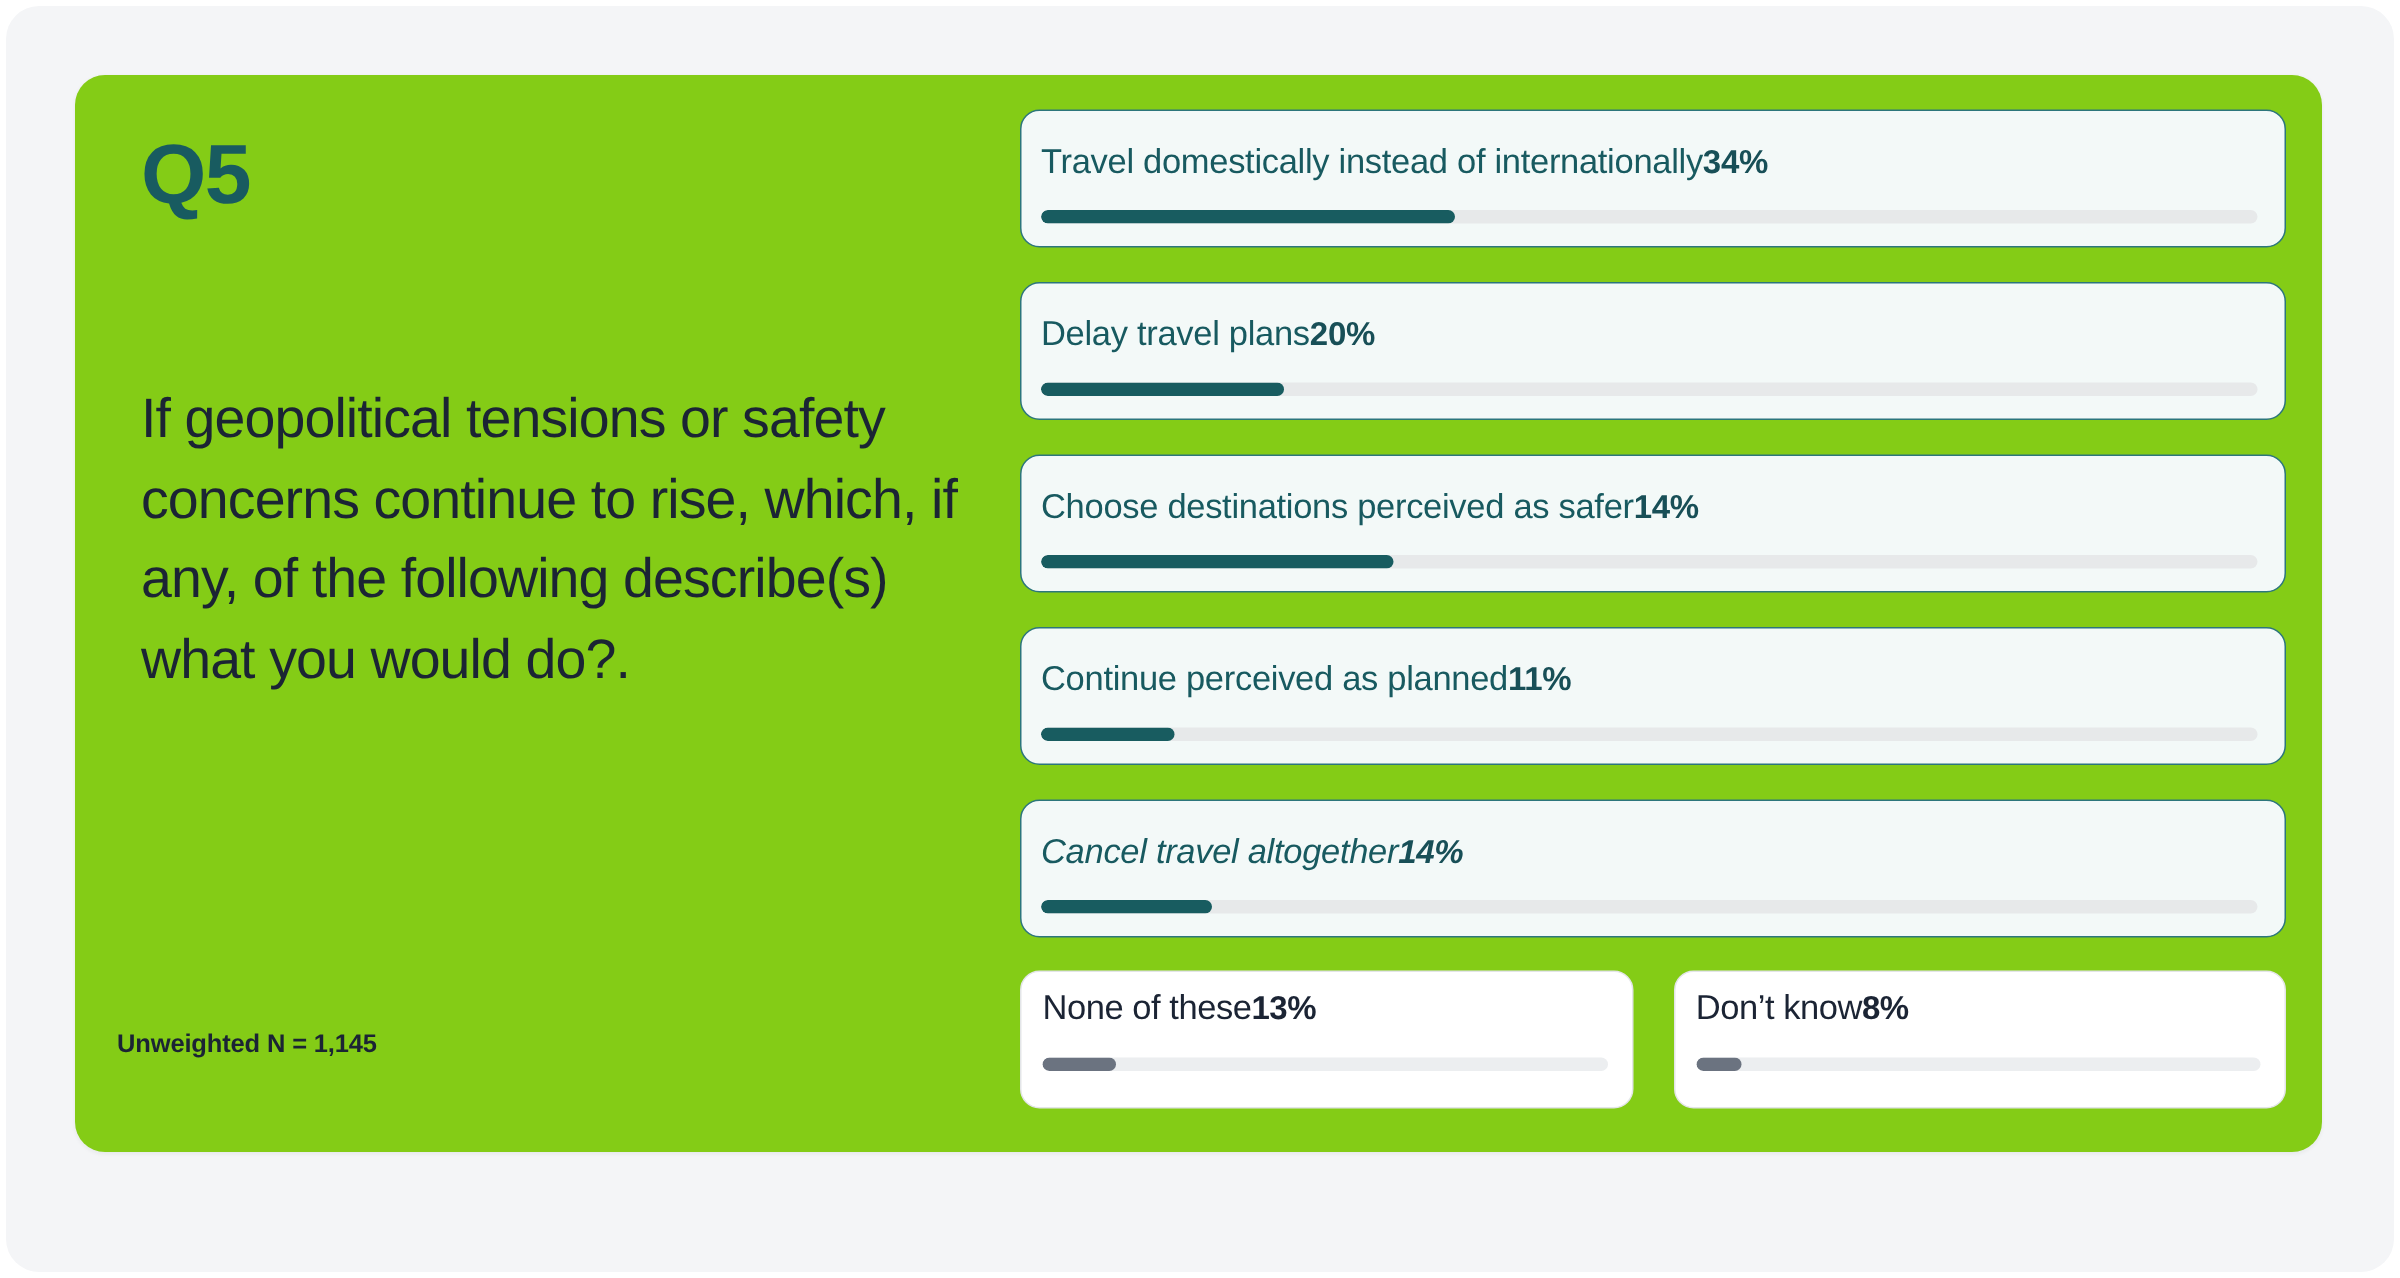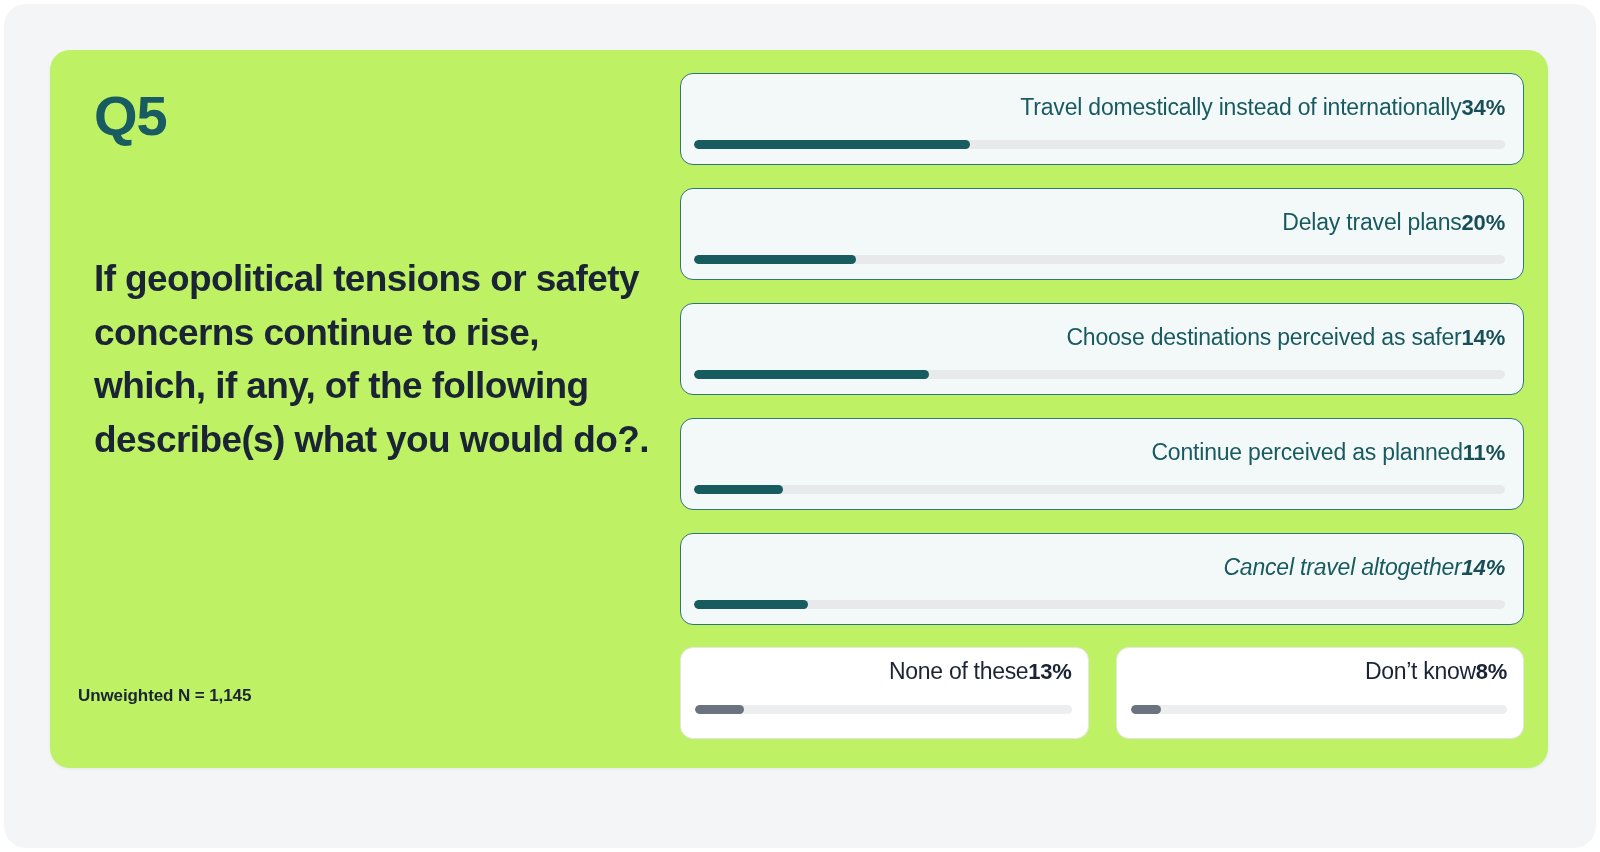--- a/index.html
+++ b/index.html
@@ -25,21 +25,21 @@
     width: 1592px; height: 844px;
     background: #f4f5f7;
     border-radius: 22px;
   }
 
   
   #panel {
     position: absolute;
     left: 50px; top: 50px;
     width: 1498px; height: 718px;
-    background: #bef264;
+    background: #84cc16;
     border-radius: 20px;
     box-shadow: 0 1px 3px rgba(20,30,40,0.06);
     display: flex;
     flex-direction: row;
   }
 
   
   #left-col {
     position: relative;
     width: 630px;
@@ -54,21 +54,21 @@
     letter-spacing: -1px;
     line-height: 1;
   }
 
   #question-text {
     position: absolute;
     left: 44px;
     top: 202px;
     width: 560px;
     font-size: 37px;
-    font-weight: bold;
+    font-weight: normal;
     line-height: 1.45;
     color: #1b2434;
     letter-spacing: -0.6px;
   }
 
   #sample-size {
     position: absolute;
     left: 28px;
     top: 636px;
     font-size: 17px;
@@ -98,21 +98,21 @@
     height: 92px;
     margin-bottom: 23px;
     padding: 20px 18px 0 13px;
   }
 
   .bar-card.primary:last-of-type { margin-bottom: 0; font-style: italic; }
 
   .card-top {
     display: flex;
     align-items: baseline;
-    justify-content: flex-end;
+    justify-content: flex-start;
   }
 
   .primary .card-label {
     font-size: 23px;
     color: #185a60;
     letter-spacing: -0.2px;
     white-space: nowrap;
   }
 
   .primary .card-value {

